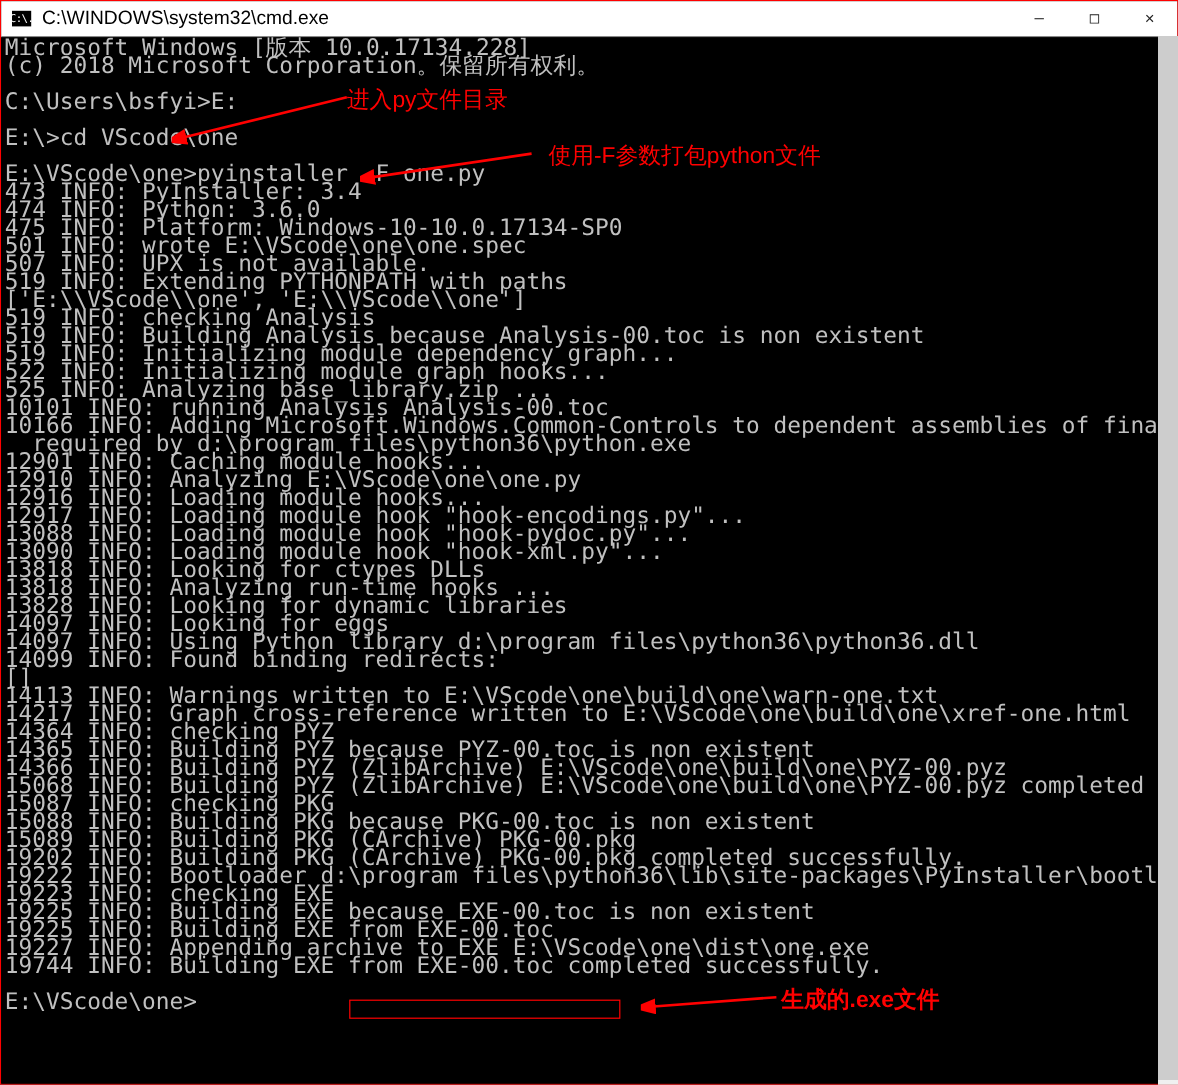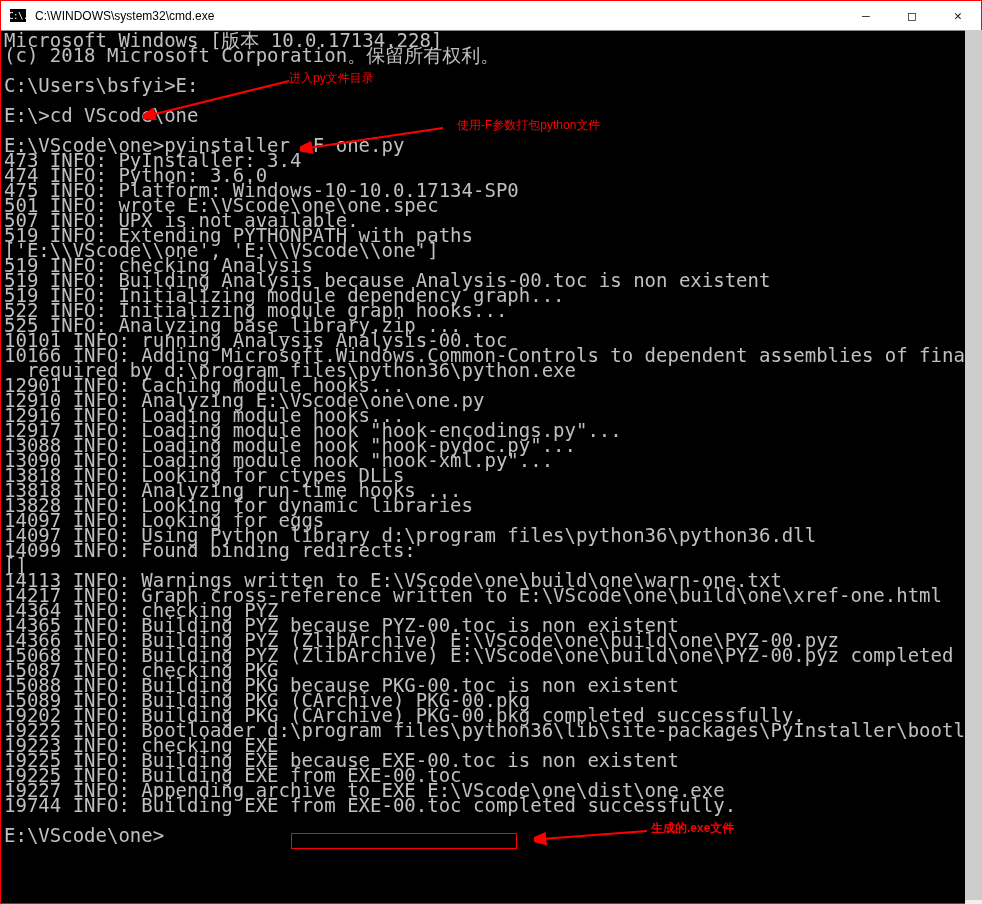--- a/index.html
+++ b/index.html
@@ -1,27 +1,27 @@
 <!DOCTYPE html>
 <html><head>
 <meta charset="utf-8">
 <style>
   * { margin:0; padding:0; box-sizing:border-box; }
   html,body { width:982px; height:904px; font-family:"SimSun","Consolas",monospace; overflow:hidden; }
   .window { width:982px; height:904px; border:1px solid #ff0000; background:#000; display:flex; flex-direction:column; }
   .titlebar { height:30px; background:#fff; display:flex; align-items:center; color:#000; border-bottom:1px solid #888; }
   .titlebar .icon-slot { width:34px; display:flex; align-items:center; justify-content:center; }
   .titlebar .cmd-icon { width:16px; height:13px; background:#000; color:#fff; font-size:9px; font-family:Consolas,monospace; display:flex; align-items:center; justify-content:center; letter-spacing:-0.5px; }
-  .titlebar .title { flex:1; font-size:12px; font-family:"Microsoft YaHei","Segoe UI",sans-serif; }
+  .titlebar .title { flex:1; font-size:16px; font-family:"Microsoft YaHei","Segoe UI",sans-serif; }
   .win-controls { display:flex; height:100%; }
   .win-btn { width:46px; height:100%; display:flex; align-items:center; justify-content:center; font-size:13px; color:#222; }
   .terminal { flex:1; background:#000; color:#c0c0c0; font-family:"NSimSun","SimSun","Consolas",monospace; font-size:19px; line-height:15px; padding:2px 3px; white-space:pre; position:relative; overflow:hidden; letter-spacing:0px; }
   .scrollbar-v { position:absolute; top:30px; right:0; width:17px; height:874px; background:#f0f0f0; }
   .scrollbar-v .thumb { position:absolute; top:0; left:0; width:17px; height:870px; background:#cdcdcd; }
-  .anno { position:absolute; color:#ff0000; font-family:"SimSun","Microsoft YaHei",sans-serif; font-size:12px; font-weight:normal; pointer-events:none; }
+  .anno { position:absolute; color:#ff0000; font-family:"SimSun","Microsoft YaHei",sans-serif; font-size:19px; font-weight:normal; pointer-events:none; }
   .arrow { position:absolute; pointer-events:none; }
   .redbox { position:absolute; border:1.5px solid #ff0000; pointer-events:none; }
 </style>
 </head>
 <body>
 
 <div class="window">
 
   <div class="titlebar">
     <div class="icon-slot">

